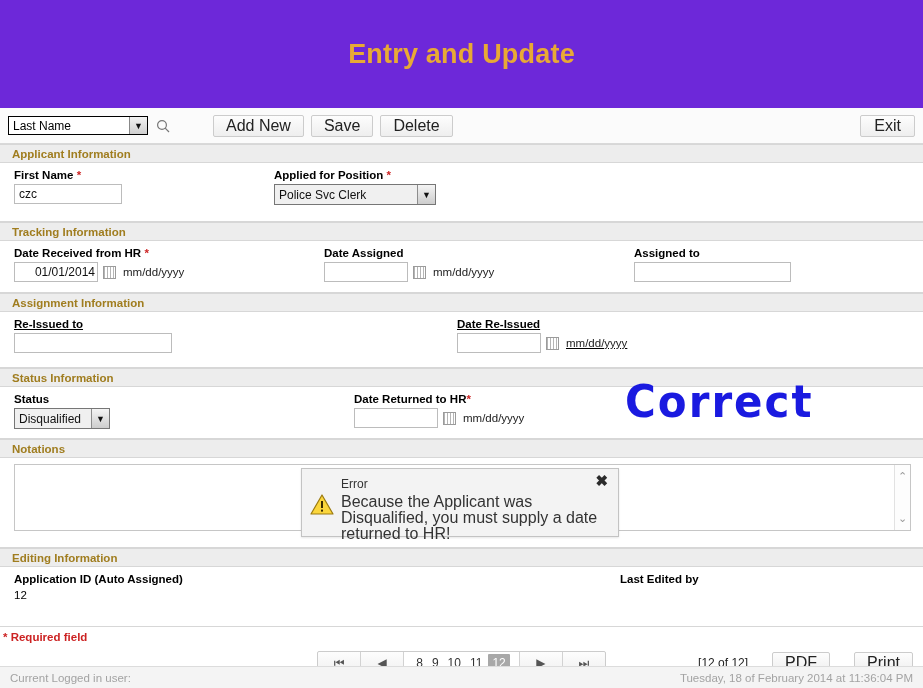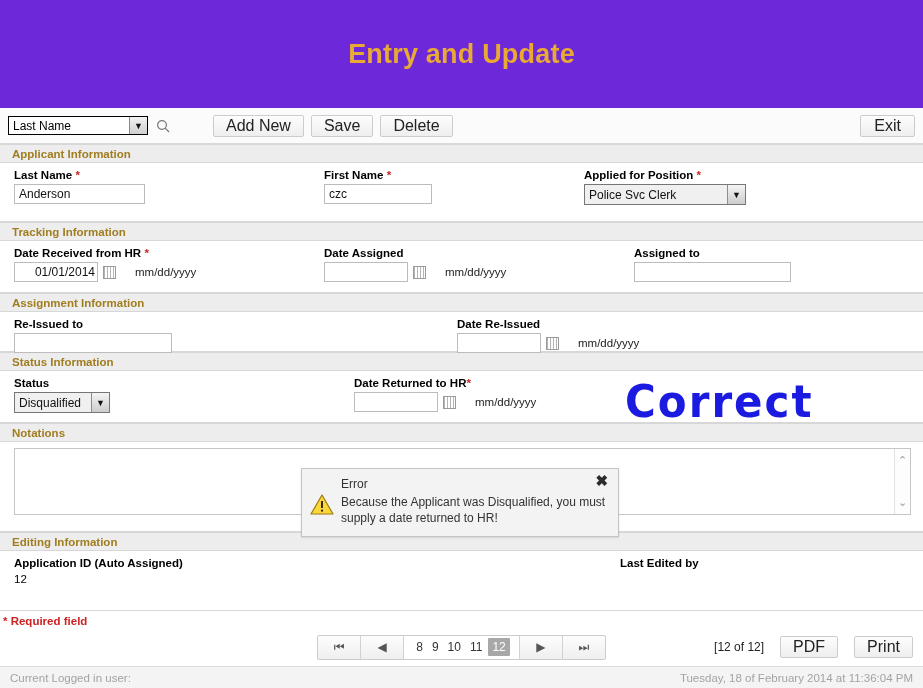--- a/index.html
+++ b/index.html
@@ -153,21 +153,21 @@
     width: 13px; height: 13px;
     margin-left: 5px;
     border: 1px solid #9b9b9b;
     background:
       repeating-linear-gradient(to right, #b5b5b5 0 1px, #ffffff 1px 3px),
       repeating-linear-gradient(to bottom, #b5b5b5 0 1px, #ffffff 1px 3px);
     box-sizing: border-box;
     flex: none;
   }
   .mask {
-    margin-left: 19px;
+    margin-left: 7px;
     font-size: 11.5px;
     color: #222;
   }
   .ddl {
     height: 21px;
     border: 1px solid #767676;
     background: #f0f0f0;
     display: inline-flex;
     align-items: center;
     box-sizing: border-box;
@@ -237,21 +237,21 @@
   }
   .err-warn {
     position: absolute;
     left: 8px; top: 25px;
     width: 24px; height: 21px;
   }
   .err-msg {
     position: absolute;
     left: 39px; top: 25px;
     right: 10px;
-    font-size: 12px;
+    font-size: 16px;
     color: #333;
     line-height: 16px;
   }
 
   
   .annotation-correct {
     position: absolute;
     left: 625px;
     top: 377px;
     font-family: "DejaVu Sans", sans-serif;
@@ -317,21 +317,21 @@
     background: #a8a8a8;
     color: #ffffff;
     border-radius: 1px;
     padding: 2px 4px;
   }
   .pager-right {
     position: absolute;
     right: 10px;
     display: flex;
     align-items: center;
-    gap: 16px;
+    gap: 24px;
   }
   .pg-count { font-size: 12px; color: #222; }
 
   
   .statusbar {
     position: absolute;
     left: 0; right: 0; bottom: 0;
     height: 22px;
     background: #f4f4f4;
     border-top: 1px solid #dcdcdc;
@@ -368,24 +368,20 @@
     <button class="btn">Delete</button>
   </div>
   <div class="exit-wrap">
     <button class="btn btn-exit">Exit</button>
   </div>
 </div>
 
 <div class="section-head">Applicant Information</div>
 <div class="section-body" style="height:59px;">
   <div class="row" style="padding:6px 0 0 14px;">
-    <div class="fld" style="width:310px;">
-      <span class="lbl"><span>Last Name</span> <span class="req">*</span></span>
-      <input class="txtinput" style="width: 131px;" type="text" value="Anderson">
-    </div>
     <div class="fld" style="width:260px;">
       <span class="lbl"><span>First Name</span> <span class="req">*</span></span>
       <input class="txtinput" style="width: 108px;" type="text" value="czc">
     </div>
     <div class="fld">
       <span class="lbl"><span>Applied for Position</span> <span class="req">*</span></span>
       <div class="ddl" style="width:162px;">
         <span class="ddl-label">Police Svc Clerk</span>
         <span class="ddl-arrow">▼</span>
       </div>
@@ -413,21 +409,21 @@
       </div>
     </div>
     <div class="fld">
       <span class="lbl">Assigned to</span>
       <input class="txtinput" style="width: 157px;" type="text" value="">
     </div>
   </div>
 </div>
 
 <div class="section-head">Assignment Information</div>
-<div class="section-body" style="height:40px;">
+<div class="section-body" style="height:56px;text-decoration:underline;">
   <div class="row" style="padding:6px 0 0 14px;">
     <div class="fld" style="width:443px;">
       <span class="lbl">Re-Issued to</span>
       <input class="txtinput" style="width: 158px;" type="text" value="">
     </div>
     <div class="fld">
       <span class="lbl">Date Re-Issued</span>
       <div class="datewrap">
         <input class="txtinput" style="width: 84px;" type="text" value="">
         <span class="cal-icon"></span>

